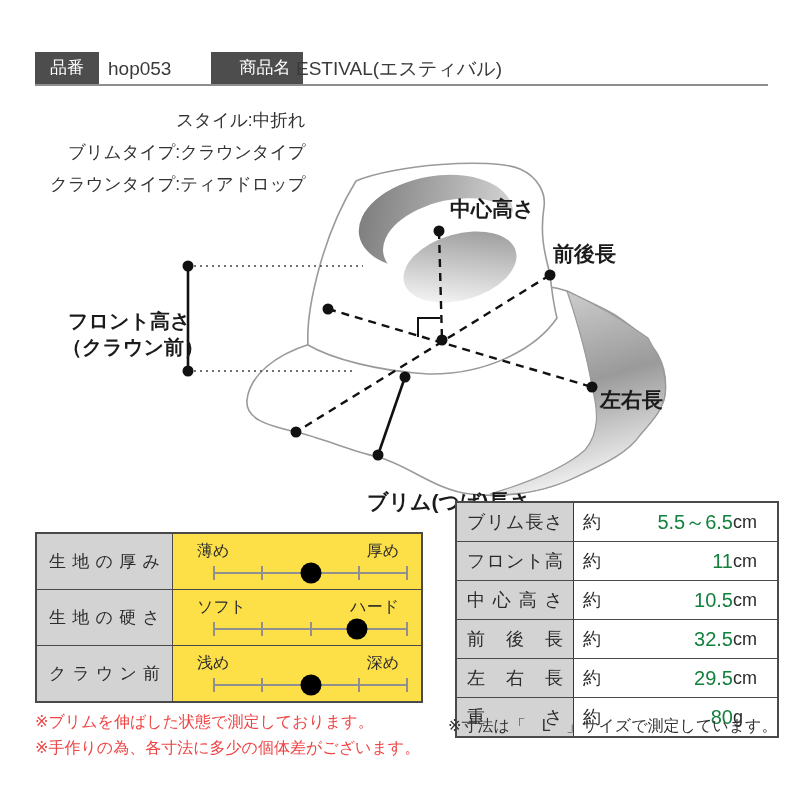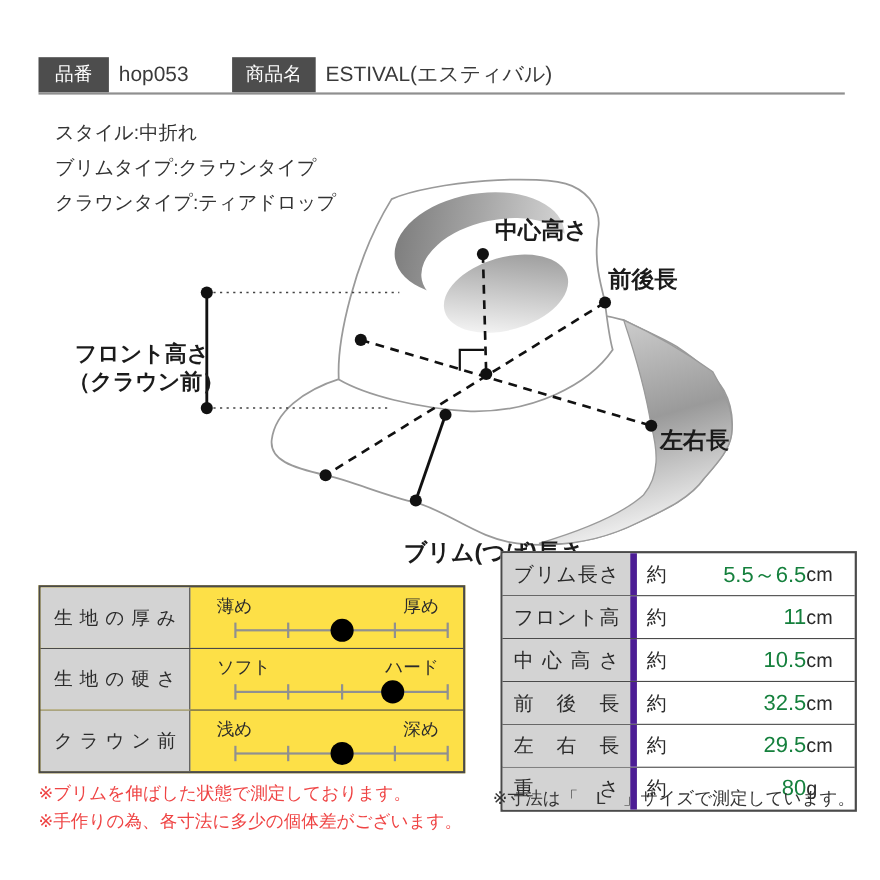--- a/index.html
+++ b/index.html
@@ -6,27 +6,27 @@
   body{
     width:800px;height:800px;background:#fff;position:relative;overflow:hidden;
     font-family:"Liberation Sans","DejaVu Sans",sans-serif;color:#333;
     -webkit-font-smoothing:antialiased;
   }
   
   .header{position:absolute;left:35px;top:52px;width:733px;height:32px;}
   .tag{position:absolute;top:0;height:32px;line-height:32px;text-align:center;
        background:#4d4d4d;color:#fff;font-size:17px;}
   .tag1{left:0;width:64px;}
-  .tag2{left:176px;width:76px;}
+  .tag2{left:176px;width:76px;padding-left:16px;}
   .tagval{position:absolute;top:0;height:32px;line-height:33px;font-size:19px;color:#3a3a3a;}
   .val1{left:73px;}
   .val2{left:261px;}
   .header-rule{position:absolute;left:35px;top:84px;width:733px;height:2px;background:#8f8f8f;}
   
-  .specs{position:absolute;left:50px;top:104px;font-size:17.5px;color:#333;}
+  .specs{position:absolute;left:50px;top:104px;font-size:17.5px;color:#333;text-align:right;}
   .specs div{height:32px;line-height:32px;}
   
   .diagram{position:absolute;left:60px;top:160px;width:640px;height:370px;}
   
   .feature-table{position:absolute;left:35px;top:532px;width:384px;border:2px solid #4a4a4a;background:#fde047;}
   .feat-row{display:flex;height:55px;border-top:1px solid #4a4a4a;}
   .feat-row:first-child{border-top:none;}
   .feat-label{width:111px;background:#d3d3d3;border-right:1px solid #4a4a4a;
      font-size:17px;line-height:55px;padding:0 12px;box-sizing:content-box;
      text-align:justify;text-align-last:justify;color:#2b2b2b;}
@@ -35,21 +35,21 @@
      justify-content:space-between;font-size:16px;color:#2b2b2b;}
   .scale-track{position:absolute;left:41px;top:38px;width:193px;height:2px;background:#909090;}
   .tick{position:absolute;top:-6px;width:2px;height:14px;background:#909090;transform:translateX(-50%);}
   .t0{left:0;} .t25{left:25%;} .t50{left:50%;} .t75{left:75%;} .t100{left:100%;}
   .scale-dot{position:absolute;top:1px;left:50%;transform:translate(-50%,-50%);
      width:21px;height:21px;border-radius:50%;background:#000;}
   
   .size-table{position:absolute;left:455px;top:501px;width:320px;border:2px solid #4a4a4a;background:#fff;}
   .size-row{display:flex;height:38px;border-top:1px solid #4a4a4a;}
   .size-row:first-child{border-top:none;}
-  .size-label{width:96px;background:#d3d3d3;border-right:6px solid #4c1d95;
+  .size-label{width:96px;background:#d3d3d3;border-right:1px solid #4c1d95;
      font-size:18px;line-height:38px;padding:0 10px;
      text-align:justify;text-align-last:justify;color:#2b2b2b;}
   .size-value-cell{flex:1;display:flex;align-items:center;}
   .approx{width:34px;padding-left:9px;font-size:18px;color:#2b2b2b;}
   .val{flex:1;text-align:right;font-size:20px;color:#15803d;}
   .unit{width:44px;font-size:18px;color:#2b2b2b;}
   
   .footnotes-left{position:absolute;left:35px;top:709px;font-size:16px;color:#ef4444;}
   .footnotes-left div{line-height:26px;}
   .footnote-right{position:absolute;left:448px;top:716px;font-size:16px;color:#333;}

